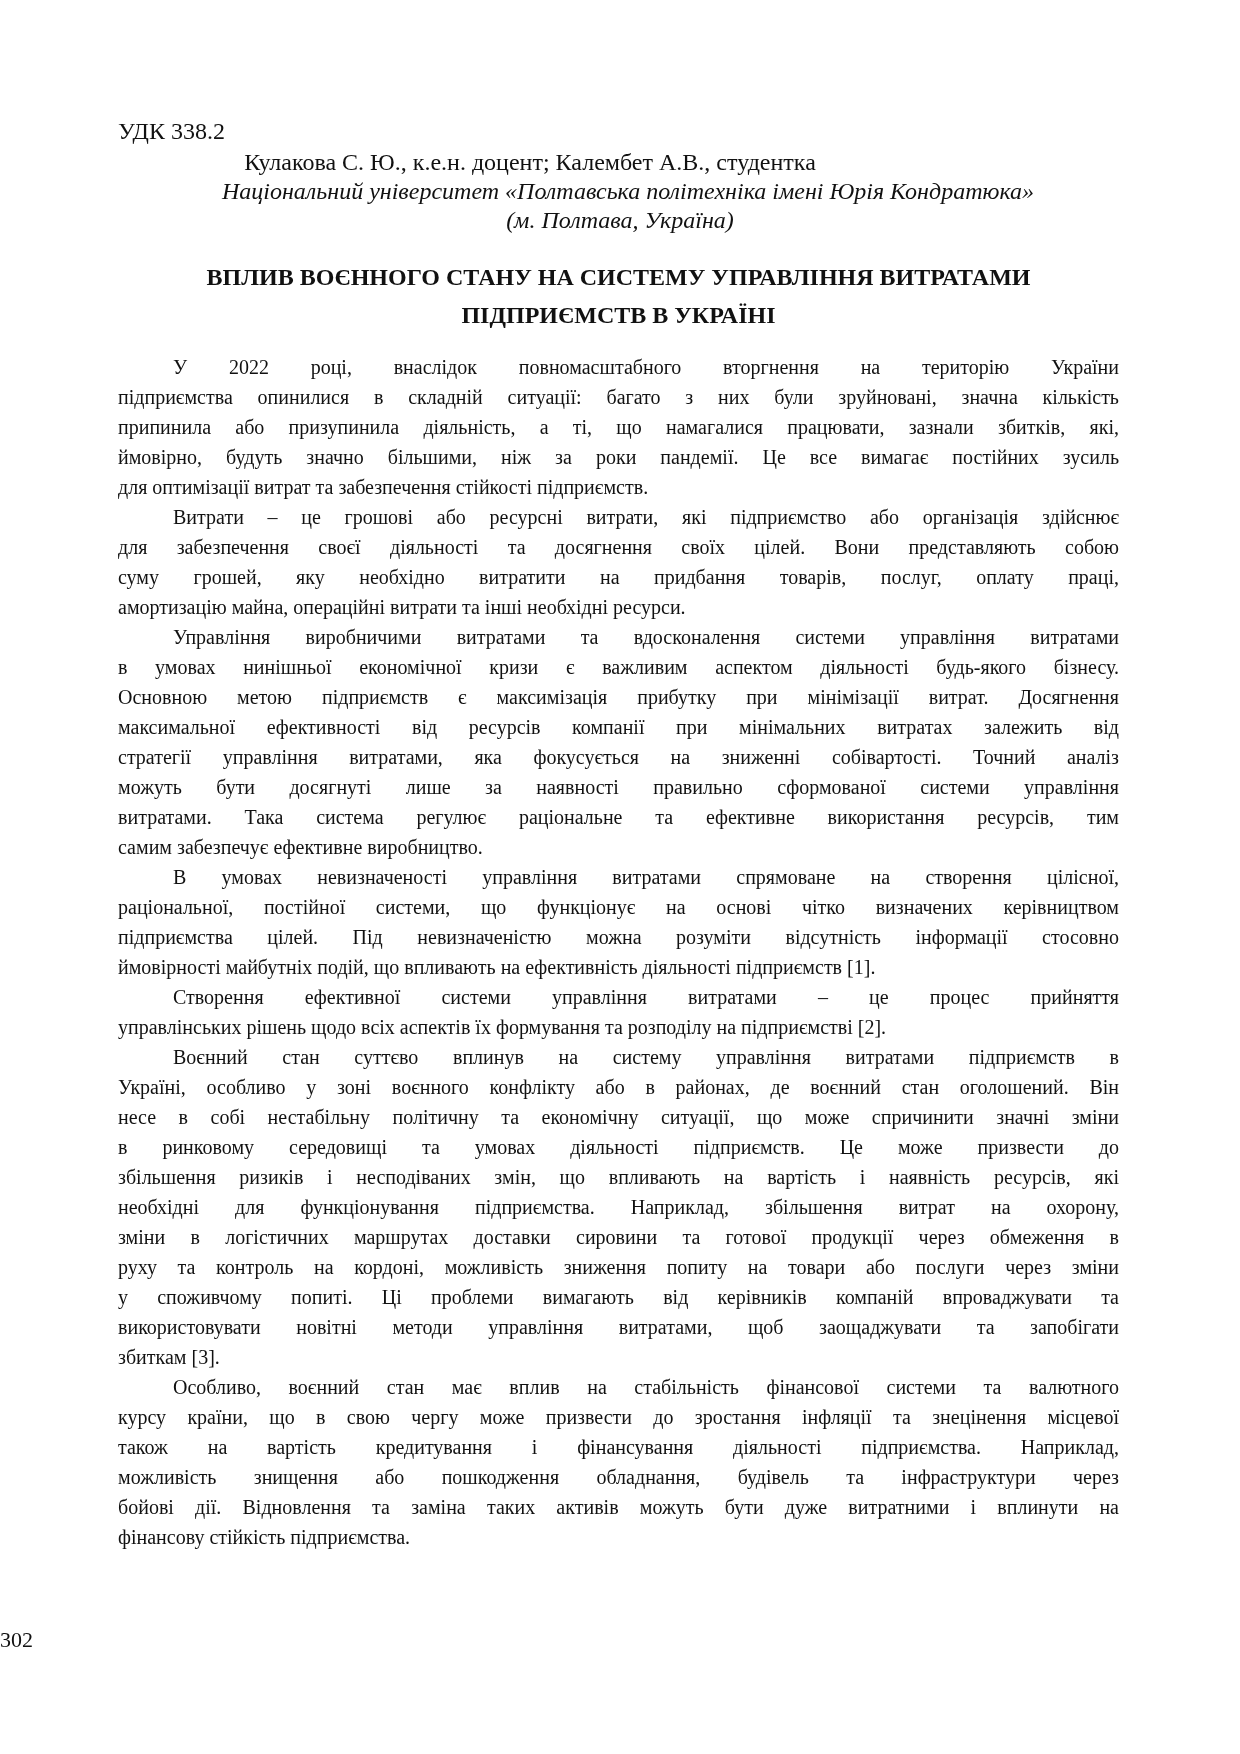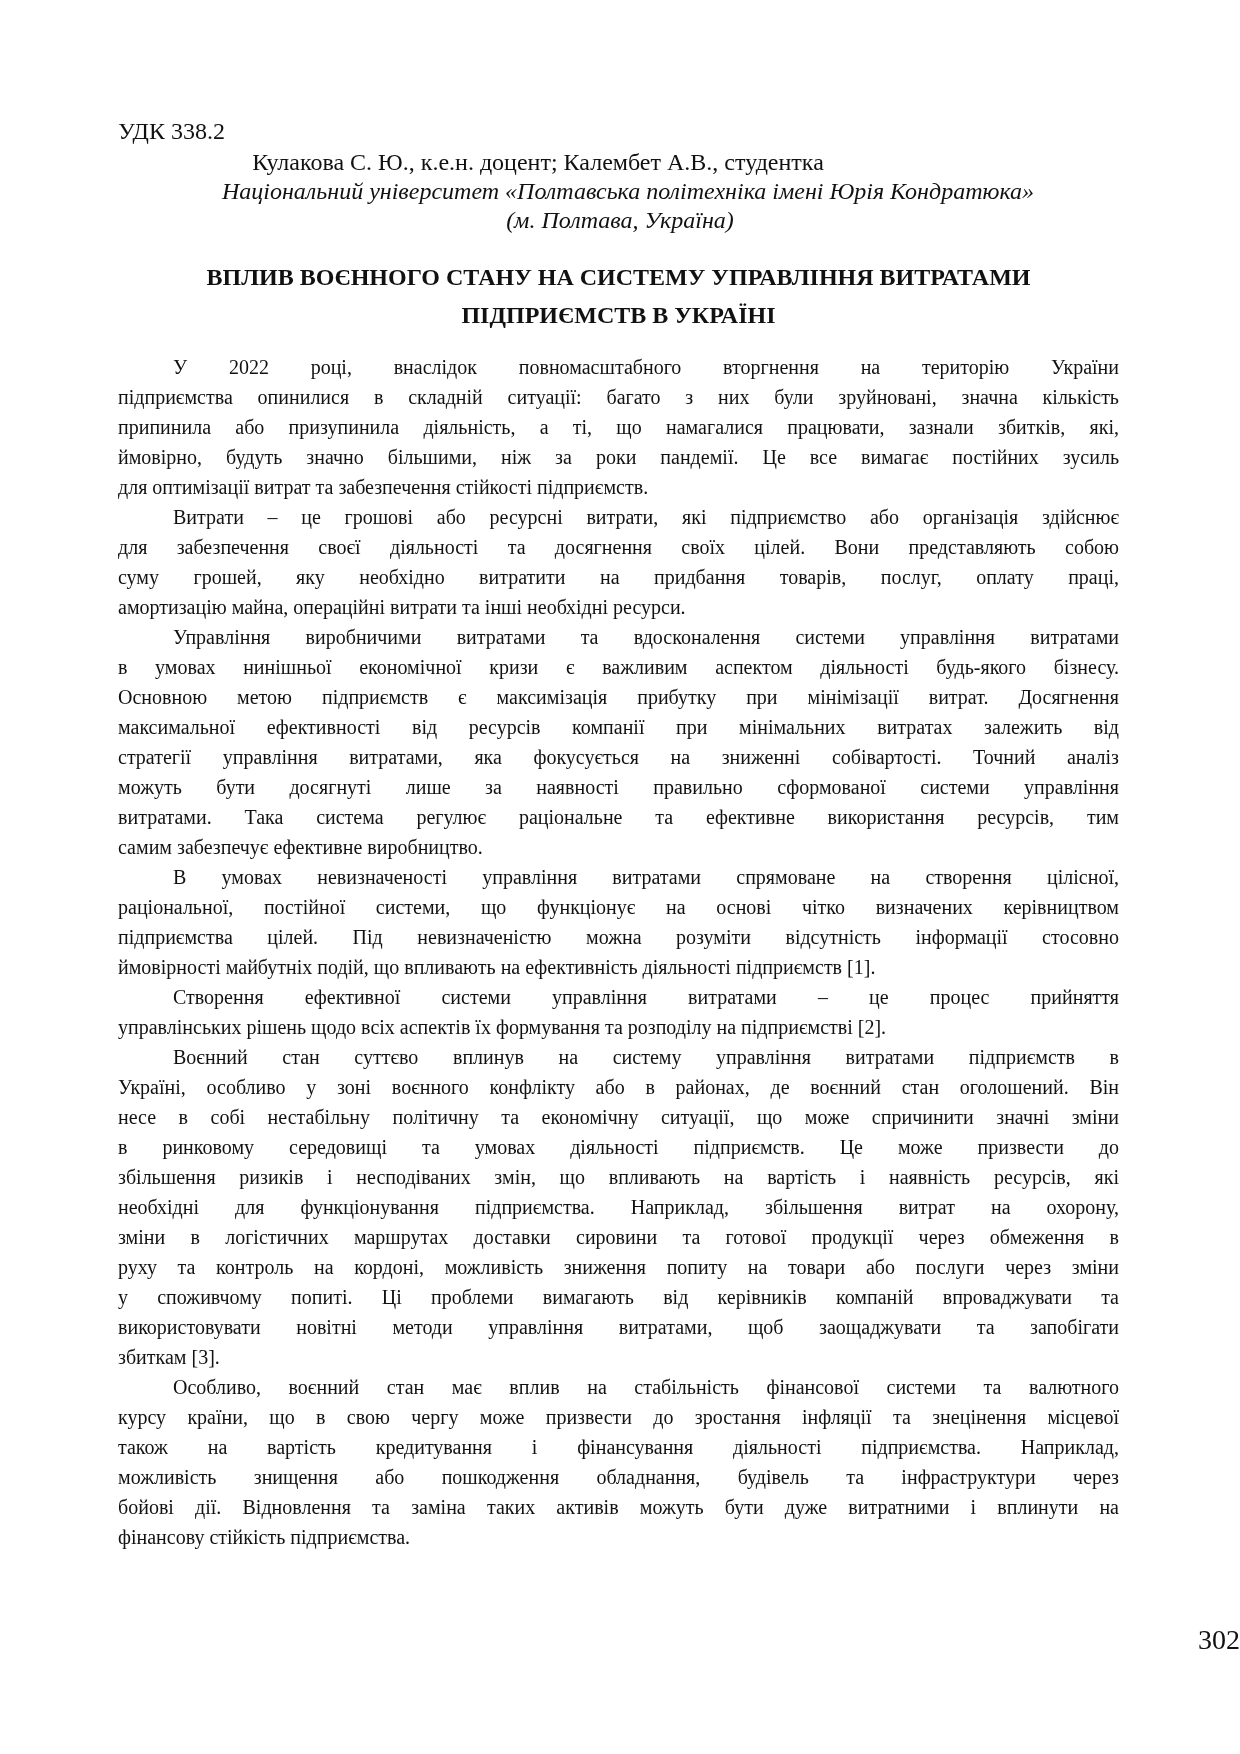--- a/index.html
+++ b/index.html
@@ -1,31 +1,31 @@
 <!DOCTYPE html>
 <html><head>
 <meta charset="utf-8">
 <style>
   html, body { margin: 0; padding: 0; background: #ffffff; }
   body { width: 1240px; height: 1754px; position: relative; overflow: hidden; color: #111; font-family: "Liberation Serif", "DejaVu Serif", serif; }
   .page { position: absolute; left: 0; top: 0; width: 1240px; height: 1754px; background: #fff; border-radius: 19px; }
   .udk { position: absolute; left: 118px; top: 116px; font-size: 24px; line-height: 30px; }
-  .authors { position: absolute; left: 8px; width: 1000px; top: 147px; text-align: center; font-size: 24px; line-height: 30px; padding-left: 60px; box-sizing: border-box; }
+  .authors { position: absolute; left: 0; width: 1000px; top: 147px; text-align: center; font-size: 24px; line-height: 30px; padding-left: 60px; box-sizing: border-box; }
   .affil { position: absolute; left: 8px; width: 1240px; top: 176px; text-align: center; font-size: 24px; line-height: 30px; font-style: italic; }
   .city { position: absolute; left: 0; width: 1240px; top: 205px; text-align: center; font-size: 24px; line-height: 30px; font-style: italic; }
   .title { position: absolute; left: 118px; width: 1001px; top: 258px; text-align: center; font-size: 24px; line-height: 38px; font-weight: bold; }
   .title div { white-space: nowrap; }
   .body { position: absolute; left: 118px; width: 1001px; top: 352px; font-size: 20px; }
   .para { margin: 0; }
   .line { height: 30px; line-height: 30px; white-space: nowrap; overflow: visible; }
   .line.just { text-align: justify; text-align-last: justify; }
   .line.last { text-align: left; }
   .line.indent { padding-left: 55px; }
   .squeeze { display: inline-block; transform-origin: left center; }
-  .pagenum { position: absolute; left: 0; width: 1240px; top: 1626px; text-align: right; font-size: 28px; line-height: 28px; }
+  .pagenum { position: absolute; left: 0; width: 1240px; top: 1626px; text-align: left; font-size: 22px; line-height: 28px; }
 </style>
 </head>
 <body>
 
 <div class="page">
   <div class="udk">УДК 338.2</div>
   <div class="authors"><span class="squeeze">Кулакова С. Ю., к.е.н. доцент; Калембет А.В., студентка</span></div>
   <div class="affil"><span class="squeeze">Національний університет «Полтавська політехніка імені Юрія Кондратюка»</span></div>
   <div class="city">(м. Полтава, Україна)</div>
 

